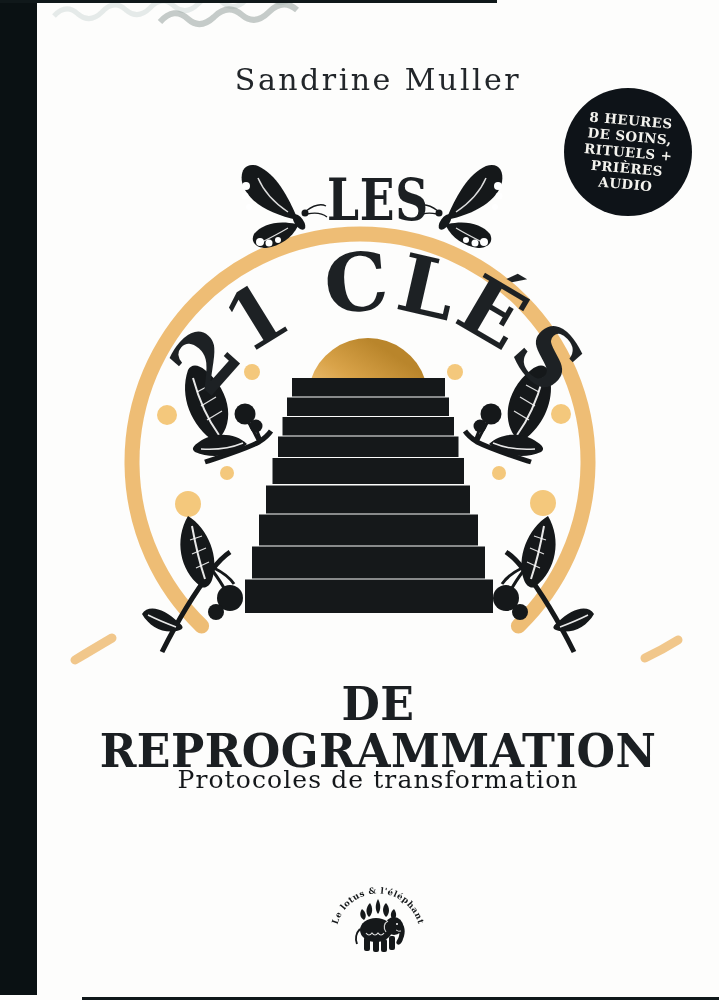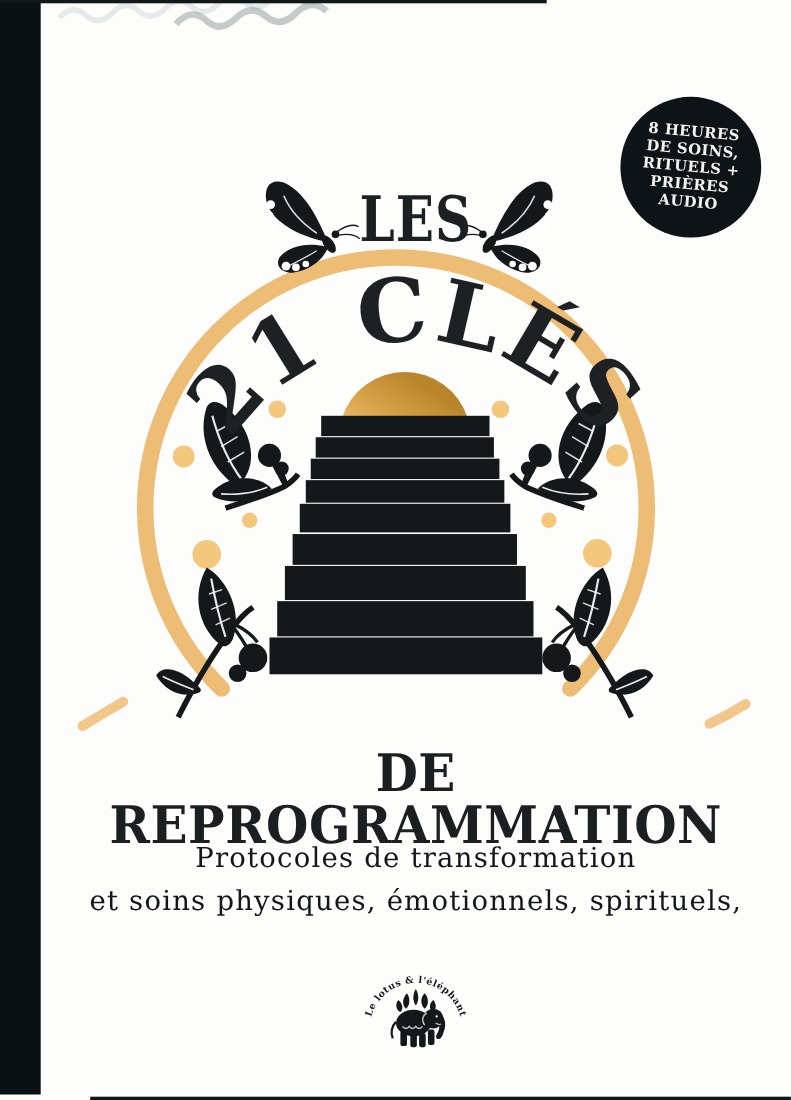--- a/index.html
+++ b/index.html
@@ -156,28 +156,28 @@
         <rect x="37" y="37" width="6" height="14" rx="2"></rect>
         <path d="M8,30 C4,34 3,40 5,45" fill="none" stroke="#15181a" stroke-width="2"></path>
         <path d="M36,22 C32,24 31,29 34,33" fill="none" stroke="#ffffff" stroke-width="1.2" opacity=".8"></path>
         <circle cx="45" cy="25" r="1" fill="#ffffff"></circle>
         <path d="M14,34 q3,4 6,0 q3,4 6,0 q3,4 6,0" fill="none" stroke="#ffffff" stroke-width="1.2" opacity=".85"></path>
         <path d="M44,31 q3,2 5,1" fill="none" stroke="#ffffff" stroke-width="1" opacity=".8"></path>
       </g>
     </g>
   </svg>
 
+  <div class="abs text-layer author">Sandrine Muller</div>
 
   <div class="abs text-layer les">LES</div>
 
   <div class="abs text-layer main-title">DE REPROGRAMMATION</div>
 
   <div class="abs text-layer subtitle">
     <div>Protocoles de transformation</div>
-    <div>et soins physiques, émotionnels, spirituels,</div>
   </div>
 
   <div class="abs badge">
     <div class="badge-text">
       <div>8 HEURES</div>
       <div>DE SOINS,</div>
       <div>RITUELS +</div>
       <div>PRIÈRES</div>
       <div>AUDIO</div>
     </div>

